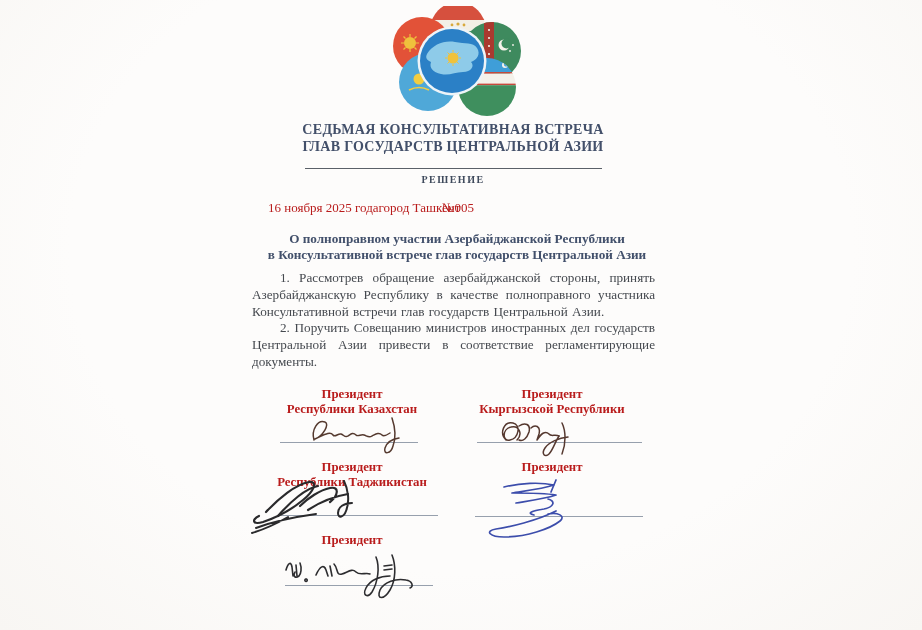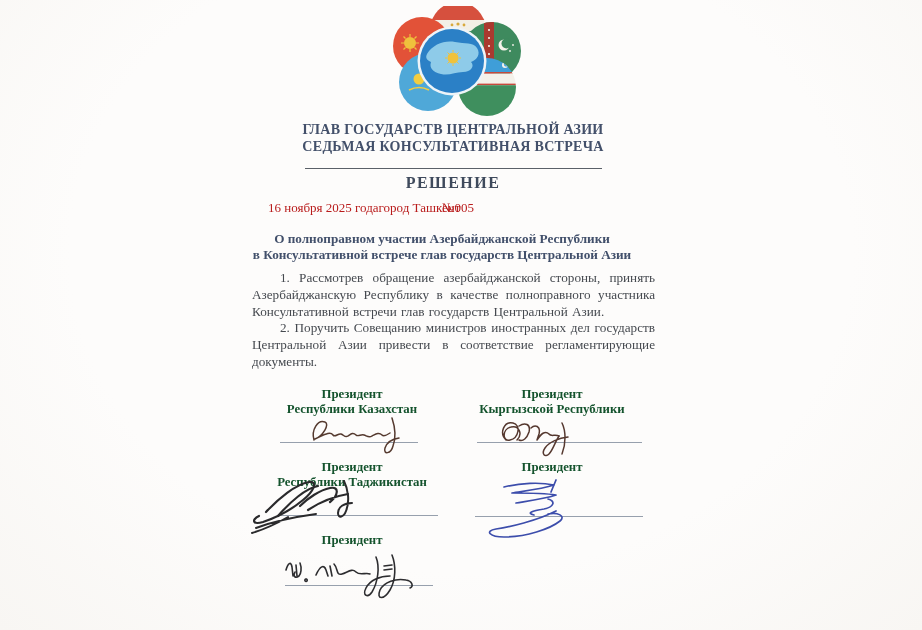--- a/index.html
+++ b/index.html
@@ -12,41 +12,41 @@
   .page{position:absolute;inset:0;}
   .logo{position:absolute;left:389px;top:6px;width:136px;height:112px;}
   .org-title{
     position:absolute;left:253px;top:121px;width:400px;
     text-align:center;font-weight:bold;font-size:14px;line-height:17px;
     color:#43506a;letter-spacing:.3px;
   }
   .rule{position:absolute;left:305px;top:168px;width:297px;height:0;border-top:1.2px solid #5a6068;}
   .doc-type{
     position:absolute;left:253px;top:174px;width:400px;text-align:center;
-    font-weight:bold;font-size:16px;letter-spacing:1.5px;color:#3f4a5c;
+    font-weight:bold;font-size:10px;letter-spacing:1.5px;color:#3f4a5c;
   }
   .meta-row{
     position:absolute;left:268px;top:200px;width:380px;
     display:flex;justify-content:flex-start;align-items:baseline;
     font-size:13px;color:#b91c1c;
   }
   .meta-row .mid{position:absolute;left:0;right:0;text-align:center;}
   .meta-row .city{position:relative;}
   .subject{
-    position:absolute;left:222px;top:231px;width:440px;text-align:center;
+    position:absolute;left:237px;top:231px;width:440px;text-align:center;
     font-weight:bold;font-size:13.2px;line-height:15.5px;color:#42506b;
   }
   .body-text{
     position:absolute;left:252px;top:270px;width:403px;
     font-size:13.2px;line-height:16.8px;text-align:justify;color:#45494f;
   }
   .body-text p{margin:0;text-indent:28px;word-spacing:1px;}
   .sig-label{
     position:absolute;text-align:center;font-weight:bold;
-    font-size:12.8px;line-height:15px;color:#14532d;
+    font-size:12.8px;line-height:15px;color:#b91c1c;
   }
   .sig-label.c-left{left:252px;width:200px;}
   .sig-label.c-right{left:452px;width:200px;}
   .sig-line{position:absolute;height:0;border-top:1px solid #97a0ad;}
   .autograph{position:absolute;}
   .autograph path{fill:none;stroke-linecap:round;stroke-linejoin:round;}
 </style>
 </head>
 <body>
 
@@ -131,22 +131,22 @@
           <line x1="70" y1="52" x2="72" y2="52"></line>
         <line x1="58.5" y1="46.5" x2="60" y2="48"></line>
           <line x1="68" y1="56" x2="69.5" y2="57.5"></line>
         <line x1="58.5" y1="57.5" x2="60" y2="56"></line>
           <line x1="68" y1="48" x2="69.5" y2="46.5"></line>
       </g>
     </g>
   </svg>
 
   <div class="org-title">
+    <div>СЕДЬМАЯ КОНСУЛЬТАТИВНАЯ ВСТРЕЧА</div>
     <div>ГЛАВ ГОСУДАРСТВ ЦЕНТРАЛЬНОЙ АЗИИ</div>
-    <div>СЕДЬМАЯ КОНСУЛЬТАТИВНАЯ ВСТРЕЧА</div>
   </div>
   <div class="rule"></div>
   <div class="doc-type">РЕШЕНИЕ</div>
 
   <div class="meta-row">
     <span>16 ноября 2025 года</span>
     <span class="mid">№005</span>
     <span class="city">город Ташкент</span>
   </div>
 

